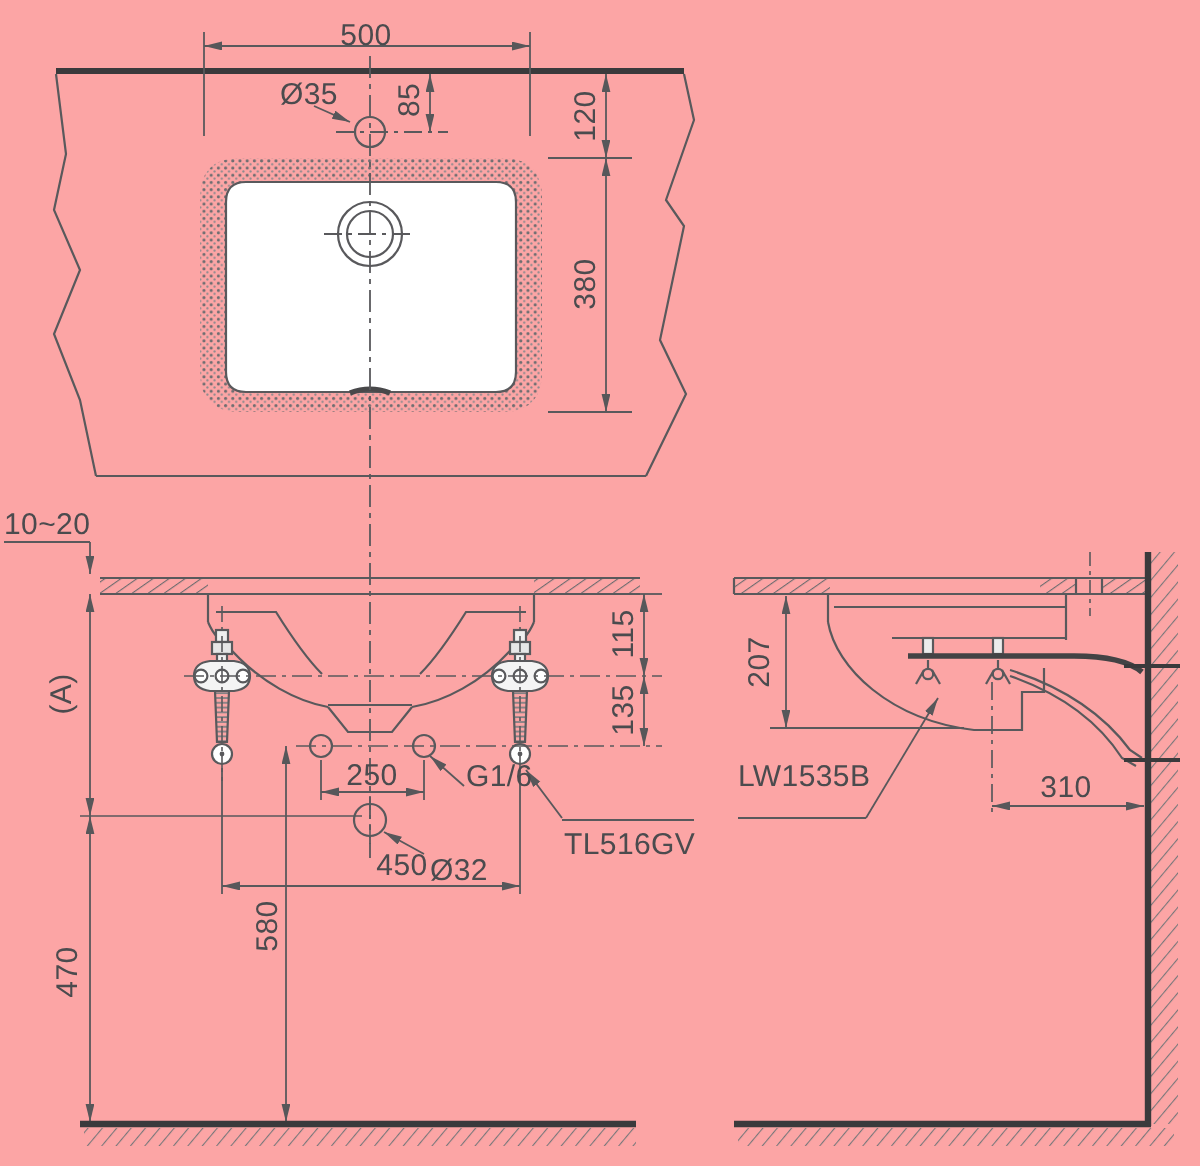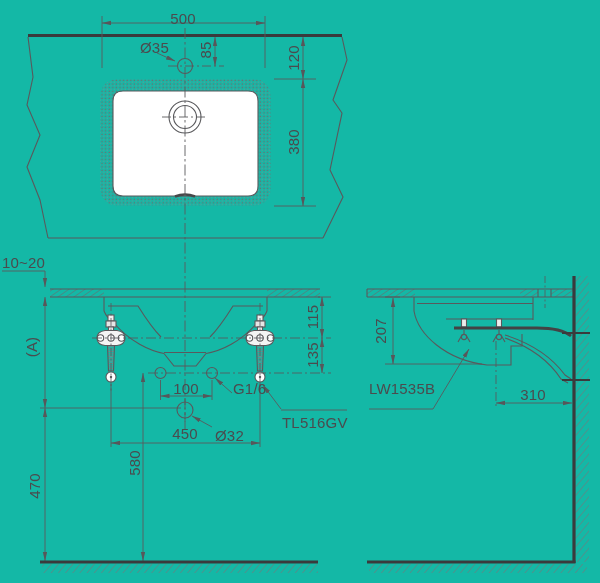--- a/index.html
+++ b/index.html
@@ -1,17 +1,17 @@
 <!DOCTYPE html>
 <html><head>
 <meta charset="utf-8">
 <style>
   html,body{margin:0;padding:0;background:#fff;}
   #stage{
-    position:relative;width:600px;height:583px;background:#14b8a6;
+    position:relative;width:600px;height:583px;background:#fca5a5;
     font-family:"Liberation Sans","DejaVu Sans",sans-serif;overflow:hidden;
   }
   #linework{position:absolute;left:0;top:0;}
   .lbl{
     position:absolute;font-size:15px;color:#4b4b4e;letter-spacing:0.2px;
     white-space:nowrap;line-height:1;
   }
   .ctr{transform:translate(-50%,-50%);}
   .rot{transform:translate(-50%,-50%) rotate(-90deg);}
 </style>
@@ -222,25 +222,25 @@
 <div class="lbl ctr" style="left:183px;top:18px">500</div>
 <div class="lbl" style="left:140px;top:40px">Ø35</div>
 <div class="lbl rot" style="left:205px;top:50px">85</div>
 <div class="lbl rot" style="left:293px;top:58px">120</div>
 <div class="lbl rot" style="left:293px;top:142px">380</div>
 
 <div class="lbl" style="left:2px;top:255px">10~20</div>
 <div class="lbl rot" style="left:31px;top:347px">(A)</div>
 <div class="lbl rot" style="left:312px;top:317px">115</div>
 <div class="lbl rot" style="left:312px;top:355px">135</div>
-<div class="lbl ctr" style="left:186px;top:388px">100</div>
+<div class="lbl ctr" style="left:186px;top:388px">250</div>
 <div class="lbl" style="left:233px;top:381px">G1/6</div>
 <div class="lbl" style="left:282px;top:415px">TL516GV</div>
 <div class="lbl" style="left:215px;top:428px">Ø32</div>
-<div class="lbl ctr" style="left:185px;top:433px">450</div>
+<div class="lbl ctr" style="left:201px;top:433px">450</div>
 <div class="lbl rot" style="left:134px;top:463px">580</div>
 <div class="lbl rot" style="left:34px;top:486px">470</div>
 
 <div class="lbl rot" style="left:380px;top:331px">207</div>
 <div class="lbl" style="left:369px;top:381px">LW1535B</div>
 <div class="lbl ctr" style="left:533px;top:394px">310</div>
 
 </div>
 
 </body></html>

